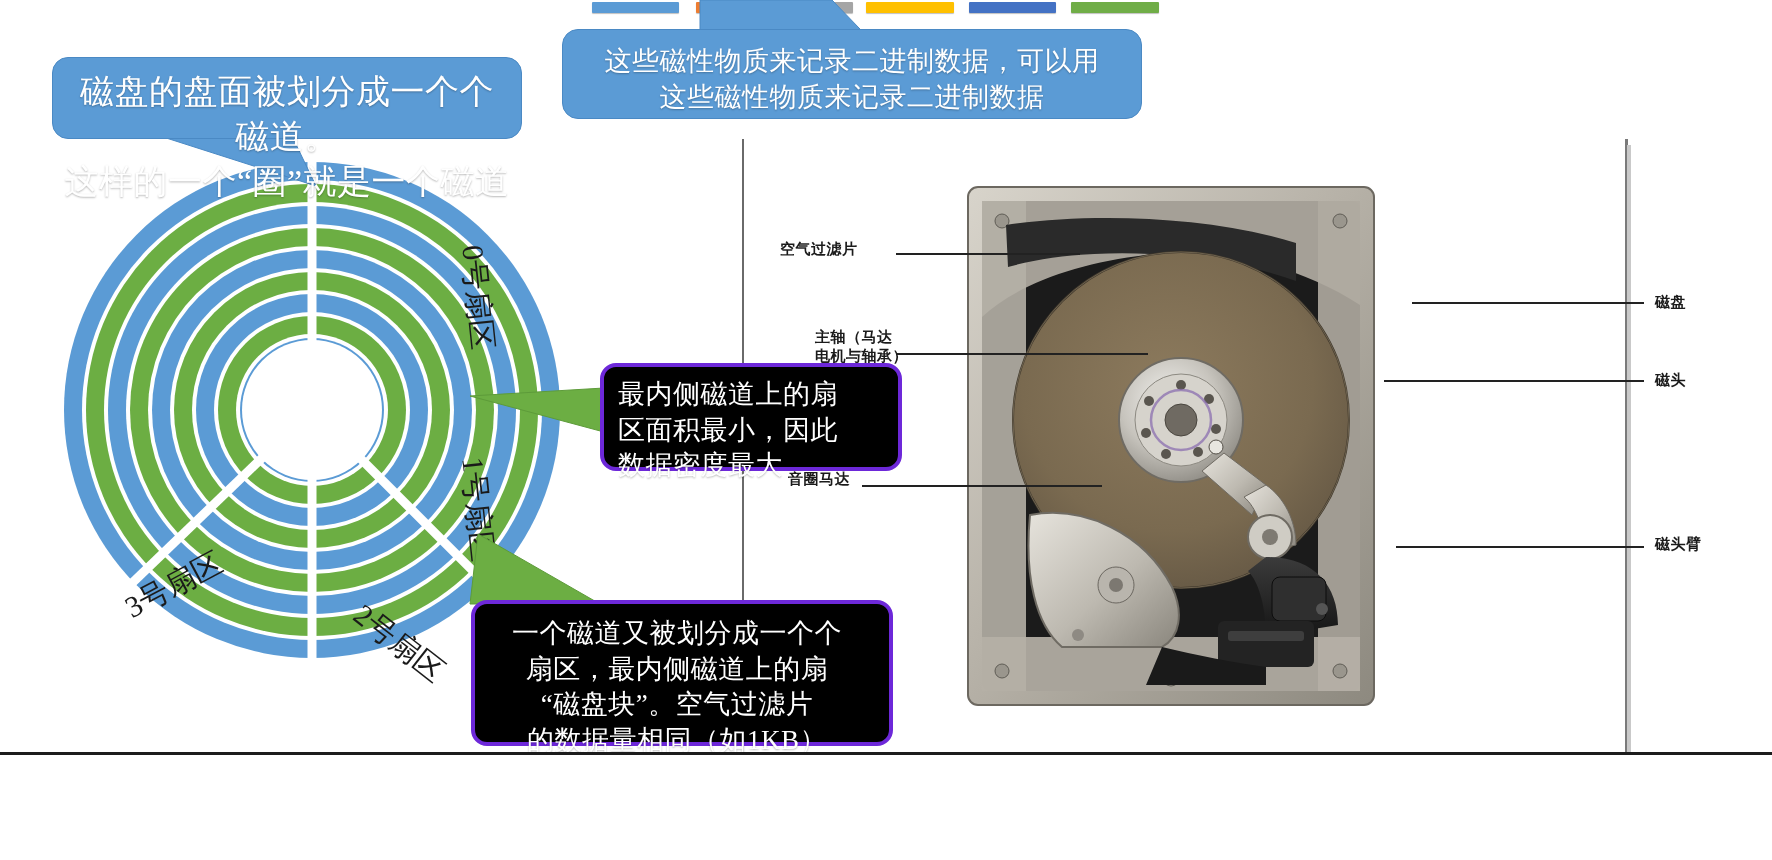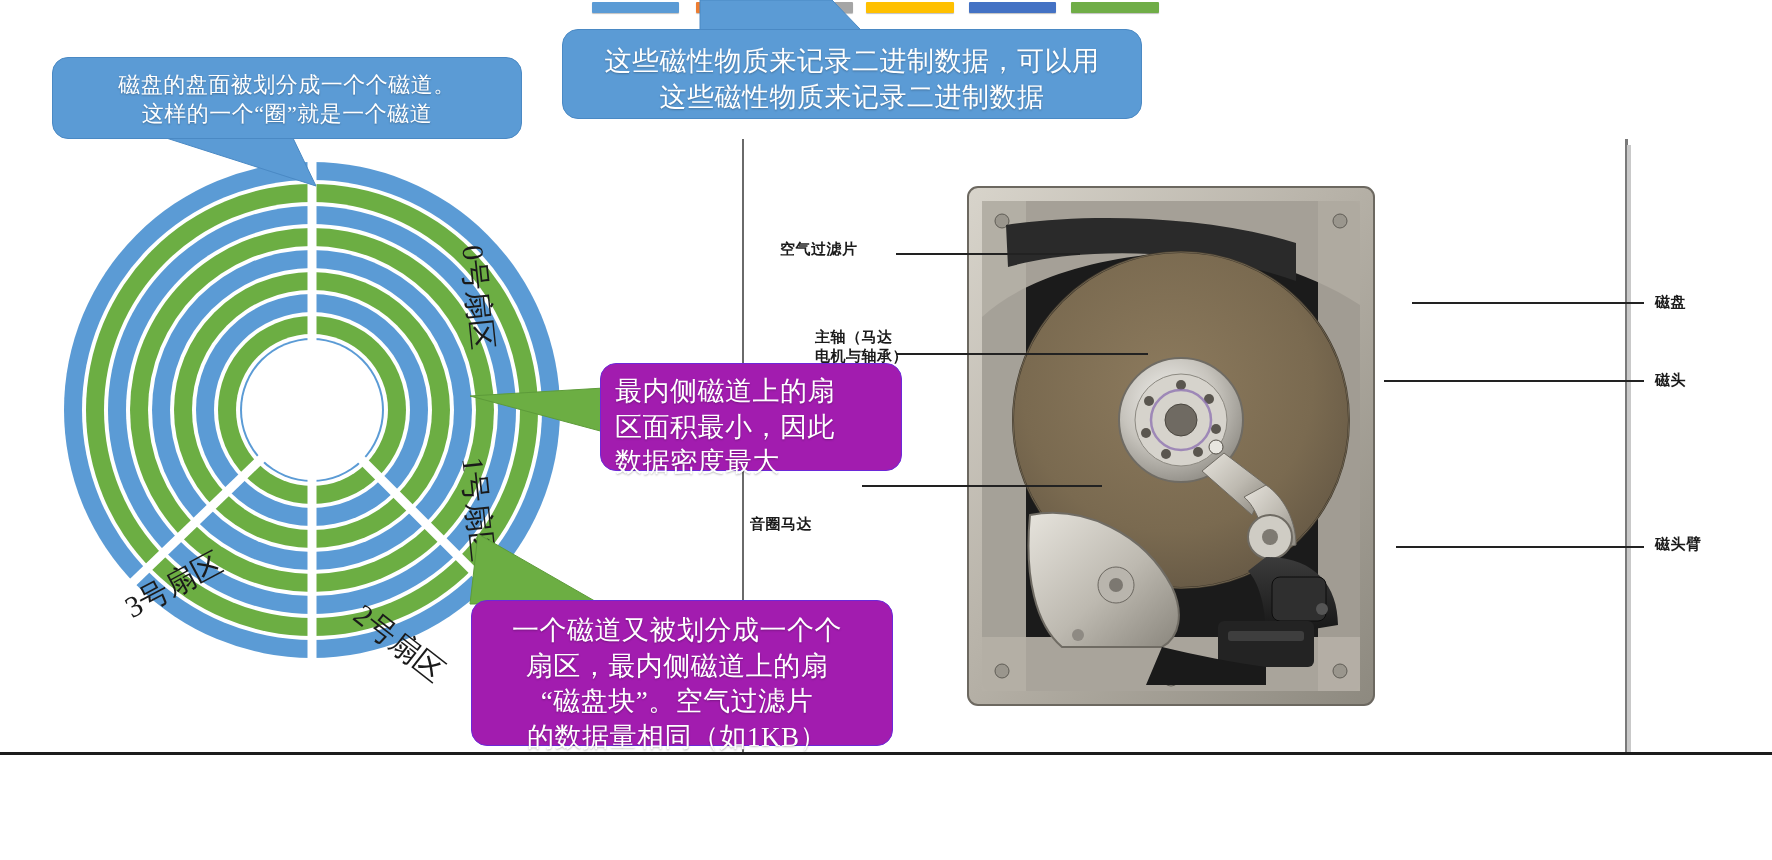--- a/index.html
+++ b/index.html
@@ -15,24 +15,24 @@
   .legend{position:absolute;left:0;top:0;width:1772px;height:16px;}
   .legend .chip{position:absolute;top:2px;height:11px;border-radius:1px;
      box-shadow:0 1px 1px rgba(0,0,0,.25);}
 
   
   .callout{position:absolute;border-radius:16px;color:#ffffff;
      text-align:center;line-height:1.32;letter-spacing:.5px;
      text-shadow:0 1px 2px rgba(0,0,0,.28);
      box-sizing:border-box;}
   .callout.blue{background:#5b9bd5;border:1px solid #4a89c4;}
-  .callout.green{background:#a21caf;border:1px solid #6d28d9;}
+  .callout.green{background:#000000;border:4px solid #6d28d9;}
 
   #callout-track{left:52px;top:57px;width:470px;height:82px;
-     font-size:22px;padding:12px 10px 16px 10px;}
+     font-size:34px;padding:12px 10px 16px 10px;}
   #callout-surface{left:562px;top:29px;width:580px;height:90px;
      font-size:27px;padding:14px 18px 0 18px;}
   #callout-inner{left:600px;top:363px;width:302px;height:108px;
      font-size:27px;padding:10px 14px 0 14px;text-align:left;}
   #callout-sector{left:471px;top:600px;width:422px;height:146px;
      font-size:27px;padding:12px 24px 0 14px;}
 
   
   .tails{position:absolute;left:0;top:0;width:1772px;height:860px;
      pointer-events:none;}
@@ -55,21 +55,21 @@
   .photo-panel .shadowline{position:absolute;right:-6px;top:6px;width:4px;
      height:612px;background:#c9c9c9;}
 
   .hdd{position:absolute;left:222px;top:46px;width:410px;height:522px;}
 
   .hdd-label{position:absolute;font-family:Liberation Serif, serif;
      font-weight:bold;font-size:15px;color:#1b1b1b;white-space:nowrap;
      letter-spacing:.5px;}
   #lbl-filter{left:780px;top:240px;}
   #lbl-spindle{left:815px;top:328px;line-height:1.25;}
-  #lbl-coil{left:750px;top:470px;margin-top:45px;}
+  #lbl-coil{left:788px;top:470px;}
   #lbl-platter{left:1655px;top:293px;}
   #lbl-head{left:1655px;top:371px;}
   #lbl-arm{left:1655px;top:535px;}
 
   .leader{position:absolute;background:#222;height:1.5px;}
 
   
   .bottom-rule{position:absolute;left:0;top:752px;width:1772px;height:3px;
      background:#1c1c1c;}
   .bottom-area{position:absolute;left:0;top:755px;width:1772px;height:105px;

